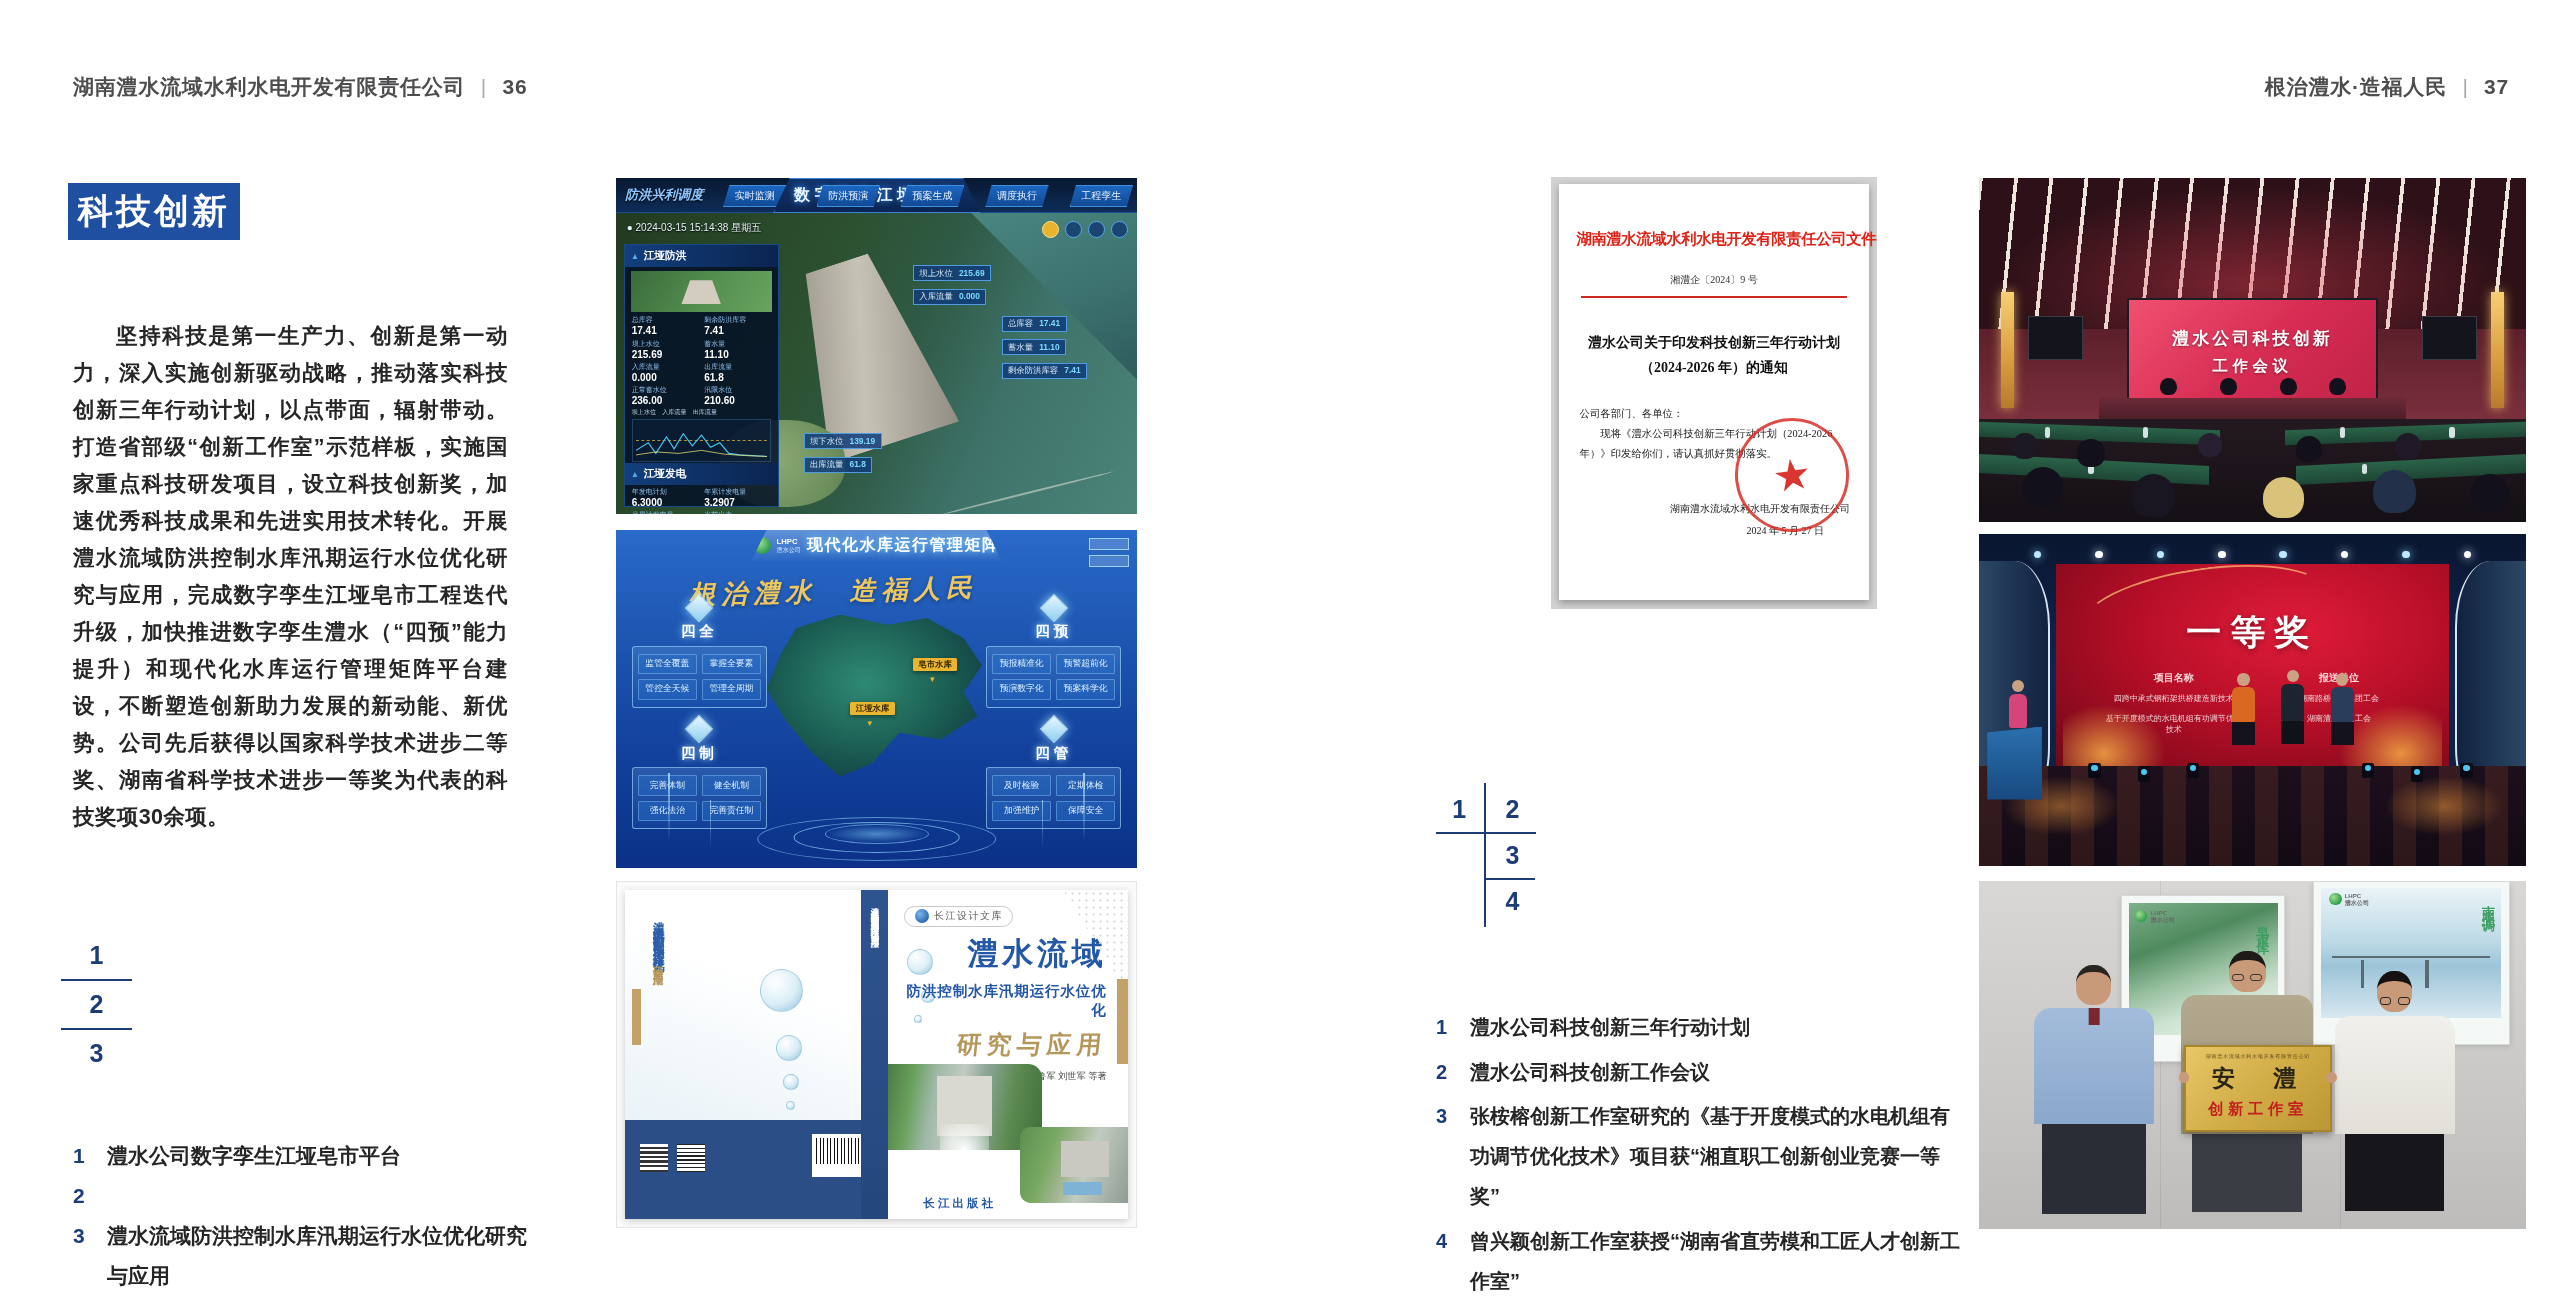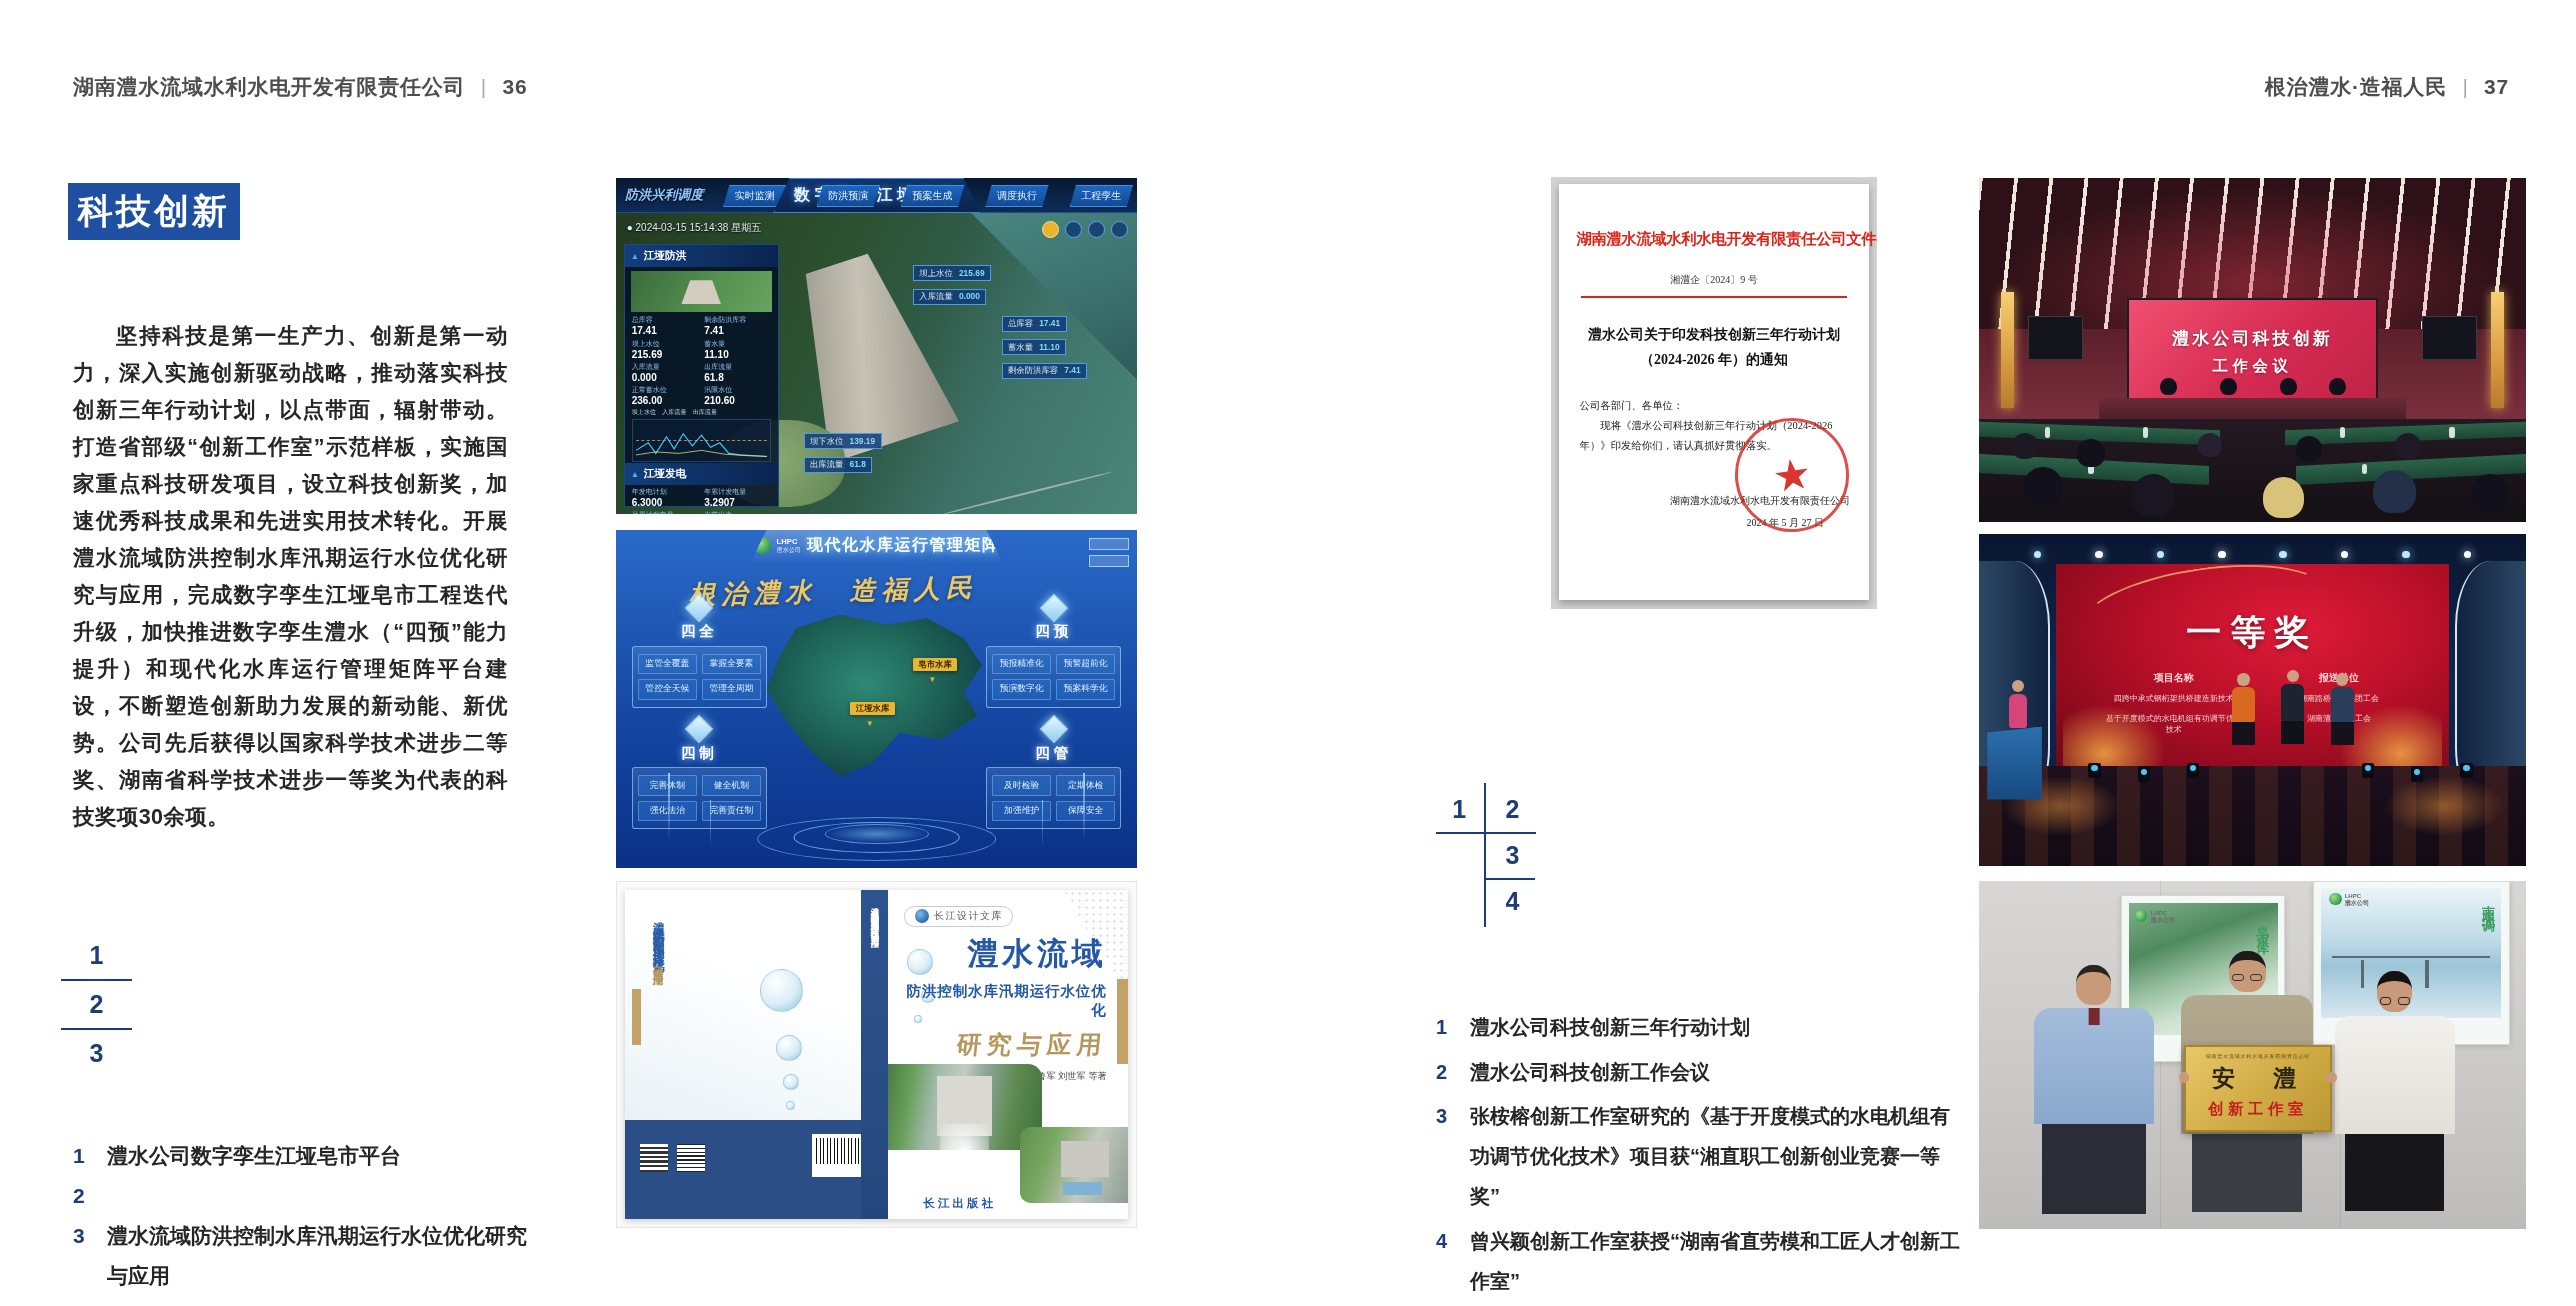--- a/index.html
+++ b/index.html
@@ -387,21 +387,21 @@
       </div>
     </div>
   </div>
 
   <div class="photo" style="left:1551px; top:177px; width:326px; height:432px; background:#d2d2d2;">
     <div class="abs" style="left:8.4px; right:8.4px; top:7px; bottom:9.2px; background:#ffffff; box-shadow:0 3.1px 7.7px rgba(0,0,0,.3);">
       <div style="padding:45px 17px 0; text-align:center;">
         <div style="font-size:15.4px; font-weight:bold; color:#de2418; white-space:nowrap; letter-spacing:-0.4px;">湖南澧水流域水利水电开发有限责任公司文件</div>
         <div class="doc-serif" style="font-size:10px; color:#333; margin-top:23px;">湘澧企〔2024〕9 号</div>
         <div style="height:1.5px; background:#cf2a1f; margin:9.2px 4.6px 0;"></div>
-        <div class="doc-serif" style="font-size:14px; font-weight:bold; color:#111; margin-top:24px; line-height:25px;">
+        <div class="doc-serif" style="font-size:14px; font-weight:bold; color:#111; margin-top:32px; line-height:25px;">
           <div>澧水公司关于印发科技创新三年行动计划</div>
           <div>（2024-2026 年）的通知</div>
         </div>
         <div class="doc-serif" style="font-size:10.4px; color:#222; line-height:20px; text-align:left; margin-top:24.6px; padding:0 3.1px;">
           <div>公司各部门、各单位：</div>
           <div style="text-indent:2em;">现将《澧水公司科技创新三年行动计划（2024-2026 年）》印发给你们，请认真抓好贯彻落实。</div>
         </div>
         <div class="doc-serif" style="font-size:10px; color:#222; text-align:right; margin-top:34px; padding-right:1.5px; line-height:21.5px;">
           <div>湖南澧水流域水利水电开发有限责任公司</div>
           <div style="padding-right:26px;">2024 年 5 月 27 日</div>

